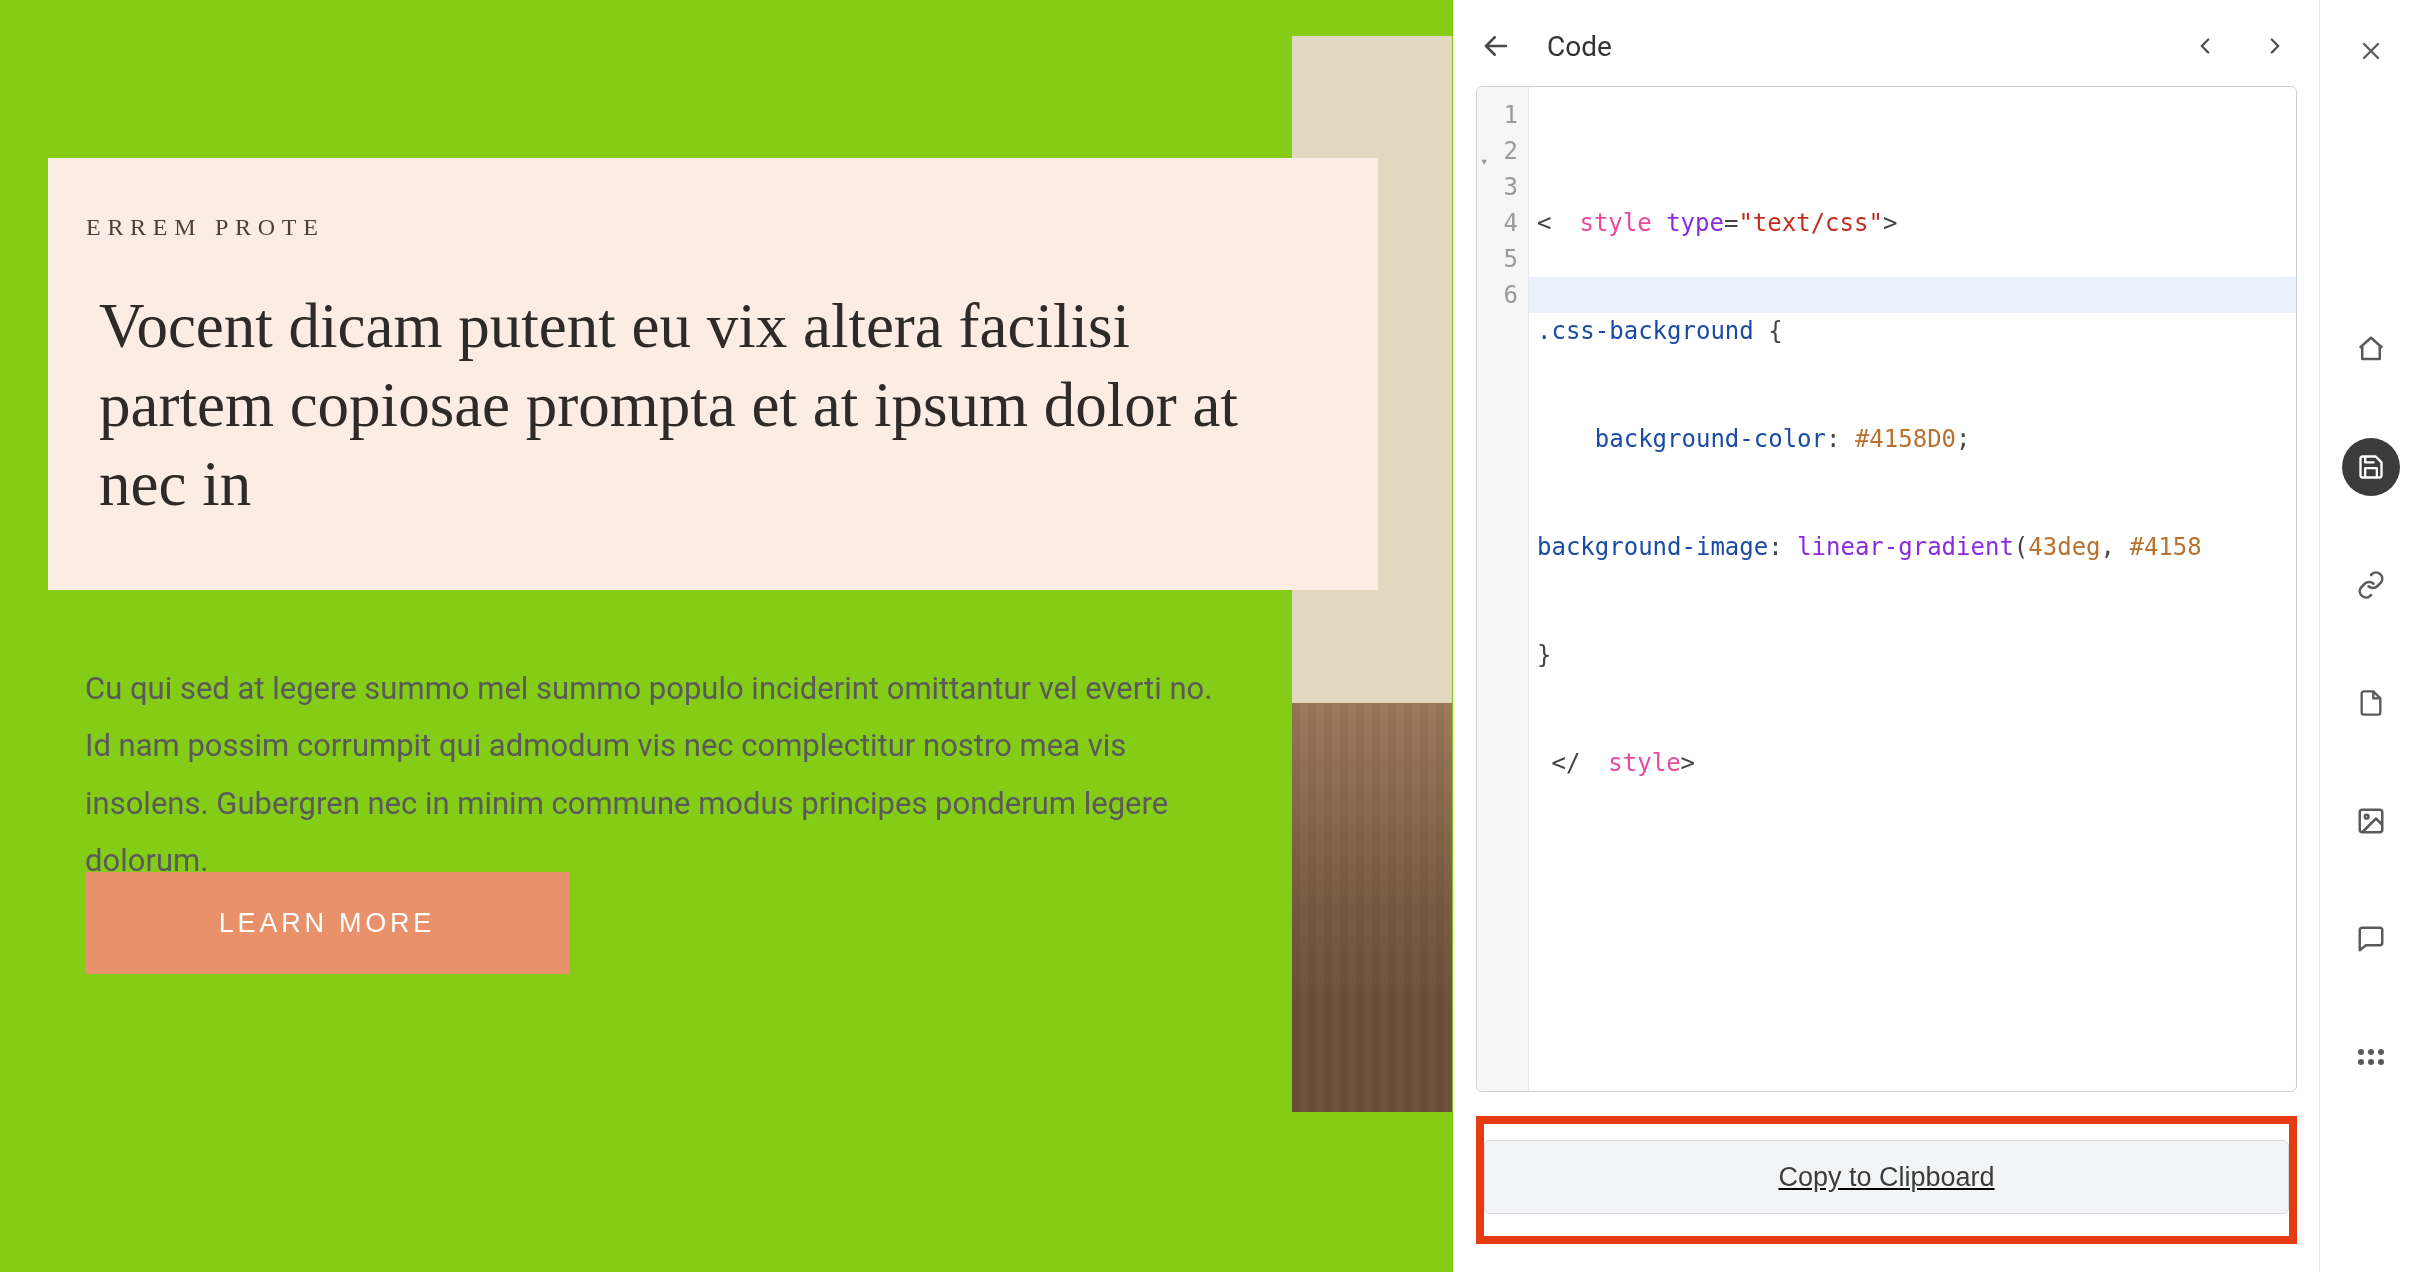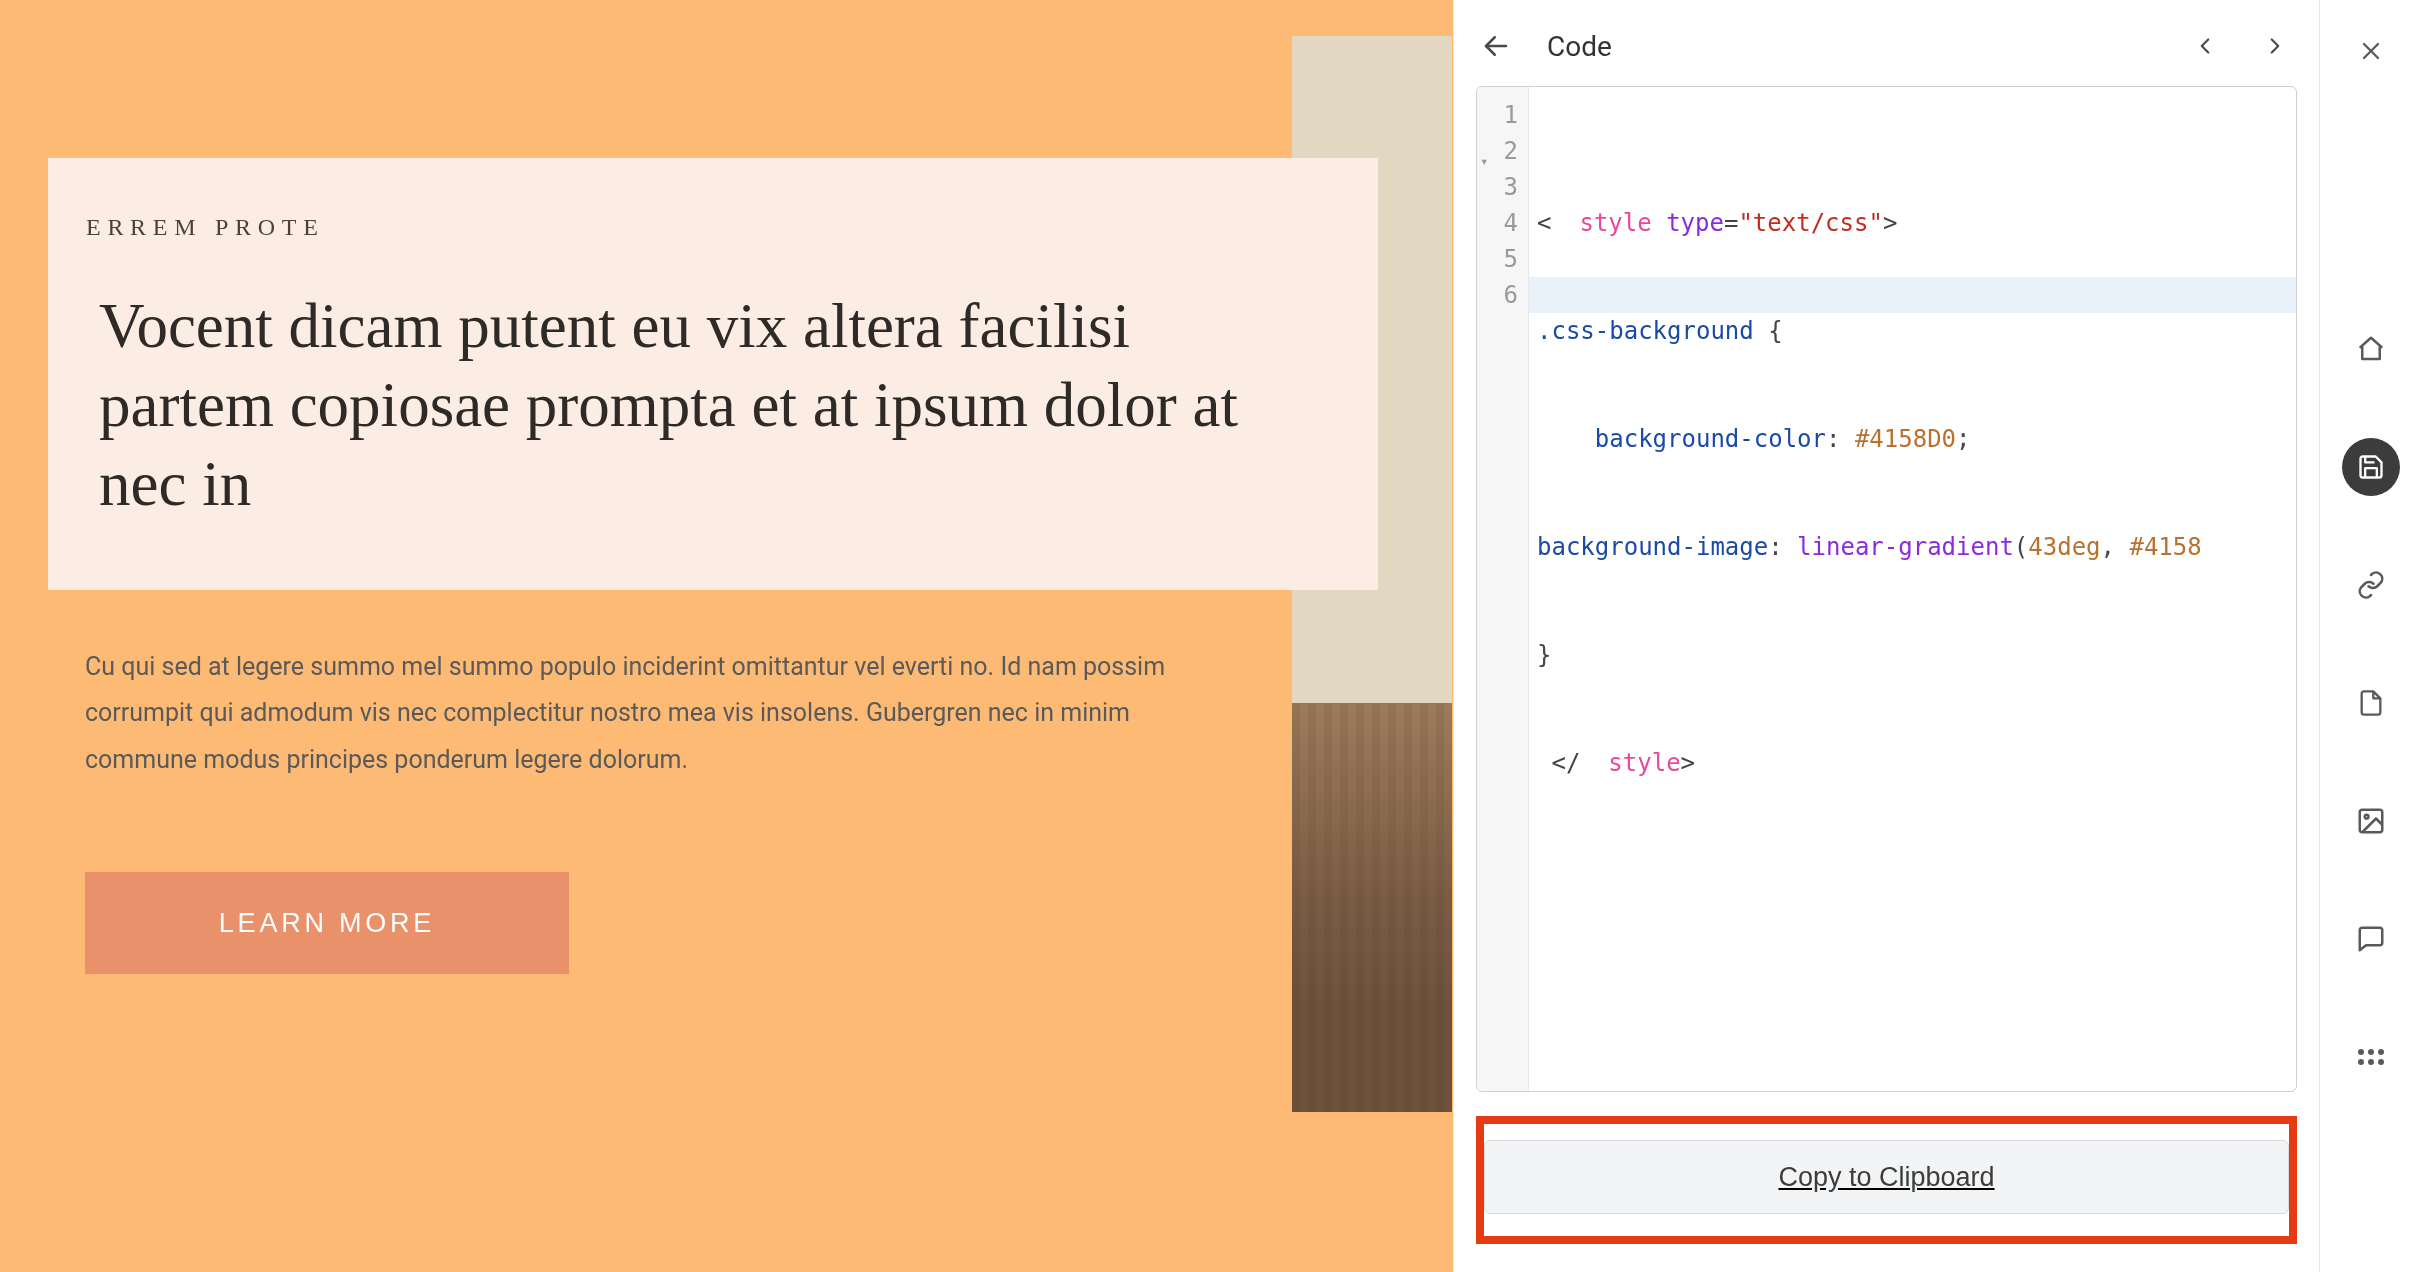--- a/index.html
+++ b/index.html
@@ -12,21 +12,21 @@
   .app {
     display: flex;
     width: 2421px;
     height: 1272px;
     position: relative;
   }
   
   .canvas {
     flex: 1 1 auto;
     position: relative;
-    background: #fdba74;
+    background: #84cc16;
     overflow: hidden;
   }
   .preview-image {
     position: absolute;
     top: 36px;
     left: 1292px;
     width: 160px;
     height: 1076px;
     background: linear-gradient(to bottom,
        #e2d8c1 0%, #e2d8c1 62%,
@@ -60,24 +60,24 @@
     font-family: Georgia, "Times New Roman", serif;
     font-size: 63px;
     line-height: 1.25;
     color: #2d2a27;
     margin-top: 46px;
     font-weight: 400;
     margin-left: 13px;
   }
   .body-copy {
     position: absolute;
-    top: 644px;
+    top: 660px;
     left: 85px;
     width: 1130px;
-    font-size: 25px;
+    font-size: 31px;
     line-height: 1.85;
     color: #5a5a5a;
   }
   .cta-button {
     position: absolute;
     top: 872px;
     left: 85px;
     width: 484px;
     height: 102px;
     background: #e8916a;

